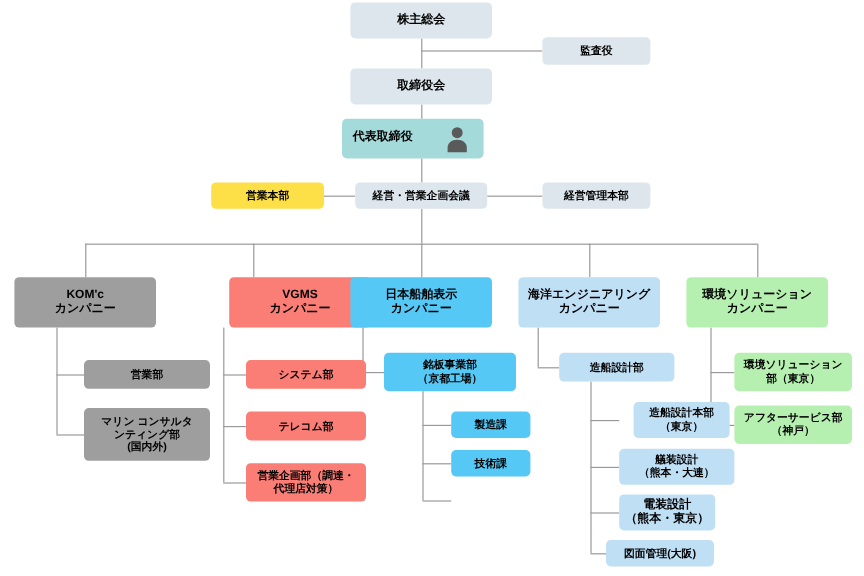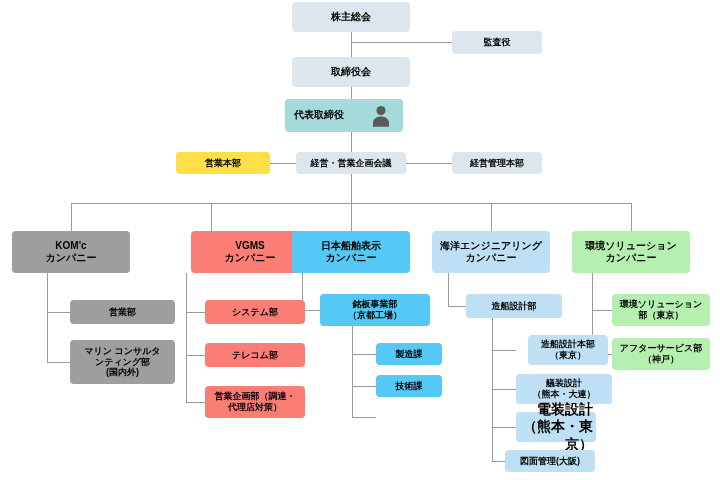--- a/index.html
+++ b/index.html
@@ -117,21 +117,21 @@
 代理店対策）</div>
     <div class="node" style="left: 320px; top: 294px; width: 110px; height: 32px; background: rgb(85, 200, 245); font-size: 9px;">銘板事業部
 （京都工場）</div>
     <div class="node" style="left: 376px; top: 343px; width: 66px; height: 22px; background: rgb(85, 200, 245); font-size: 9px;">製造課</div>
     <div class="node" style="left: 376px; top: 375px; width: 66px; height: 22px; background: rgb(85, 200, 245); font-size: 9px;">技術課</div>
     <div class="node" style="left: 466px; top: 294px; width: 96px; height: 24px; background: rgb(191, 223, 245); font-size: 9px;">造船設計部</div>
     <div class="node" style="left: 516px; top: 335px; width: 80px; height: 30px; background: rgb(191, 223, 245); font-size: 9px; margin-left: 12px;">造船設計本部
 （東京）</div>
     <div class="node" style="left: 516px; top: 374px; width: 96px; height: 30px; background: rgb(191, 223, 245); font-size: 9px;">艤装設計
 （熊本・大連）</div>
-    <div class="node" style="left: 516px; top: 412px; width: 80px; height: 30px; background: rgb(191, 223, 245); font-size: 14px; text-align: right;">電装設計
+    <div class="node" style="left: 516px; top: 412px; width: 80px; height: 30px; background: rgb(191, 223, 245); font-size: 10px;">電装設計
 （熊本・東京）</div>
     <div class="node" style="left: 505px; top: 450px; width: 90px; height: 22px; background: rgb(191, 223, 245); font-size: 9px;">図面管理(大阪)</div>
     <div class="node" style="left: 612px; top: 294px; width: 98px; height: 32px; background: rgb(182, 240, 176); font-size: 9px;">環境ソリューション
 部（東京）</div>
     <div class="node" style="left: 612px; top: 338px; width: 98px; height: 32px; background: rgb(182, 240, 176); font-size: 9px;">アフターサービス部
 （神戸）</div>
     <svg class="avatar" width="26" height="26" viewBox="0 0 24 24" style="left: 368px; top: 103px;">
       <circle cx="12" cy="7" r="4.2" fill="#5a5a5a"></circle>
       <path d="M12 12.4c-4.4 0-7.4 2.6-7.4 6.1V22h14.8v-3.5c0-3.5-3-6.1-7.4-6.1z" fill="#5a5a5a"></path>
     </svg>

